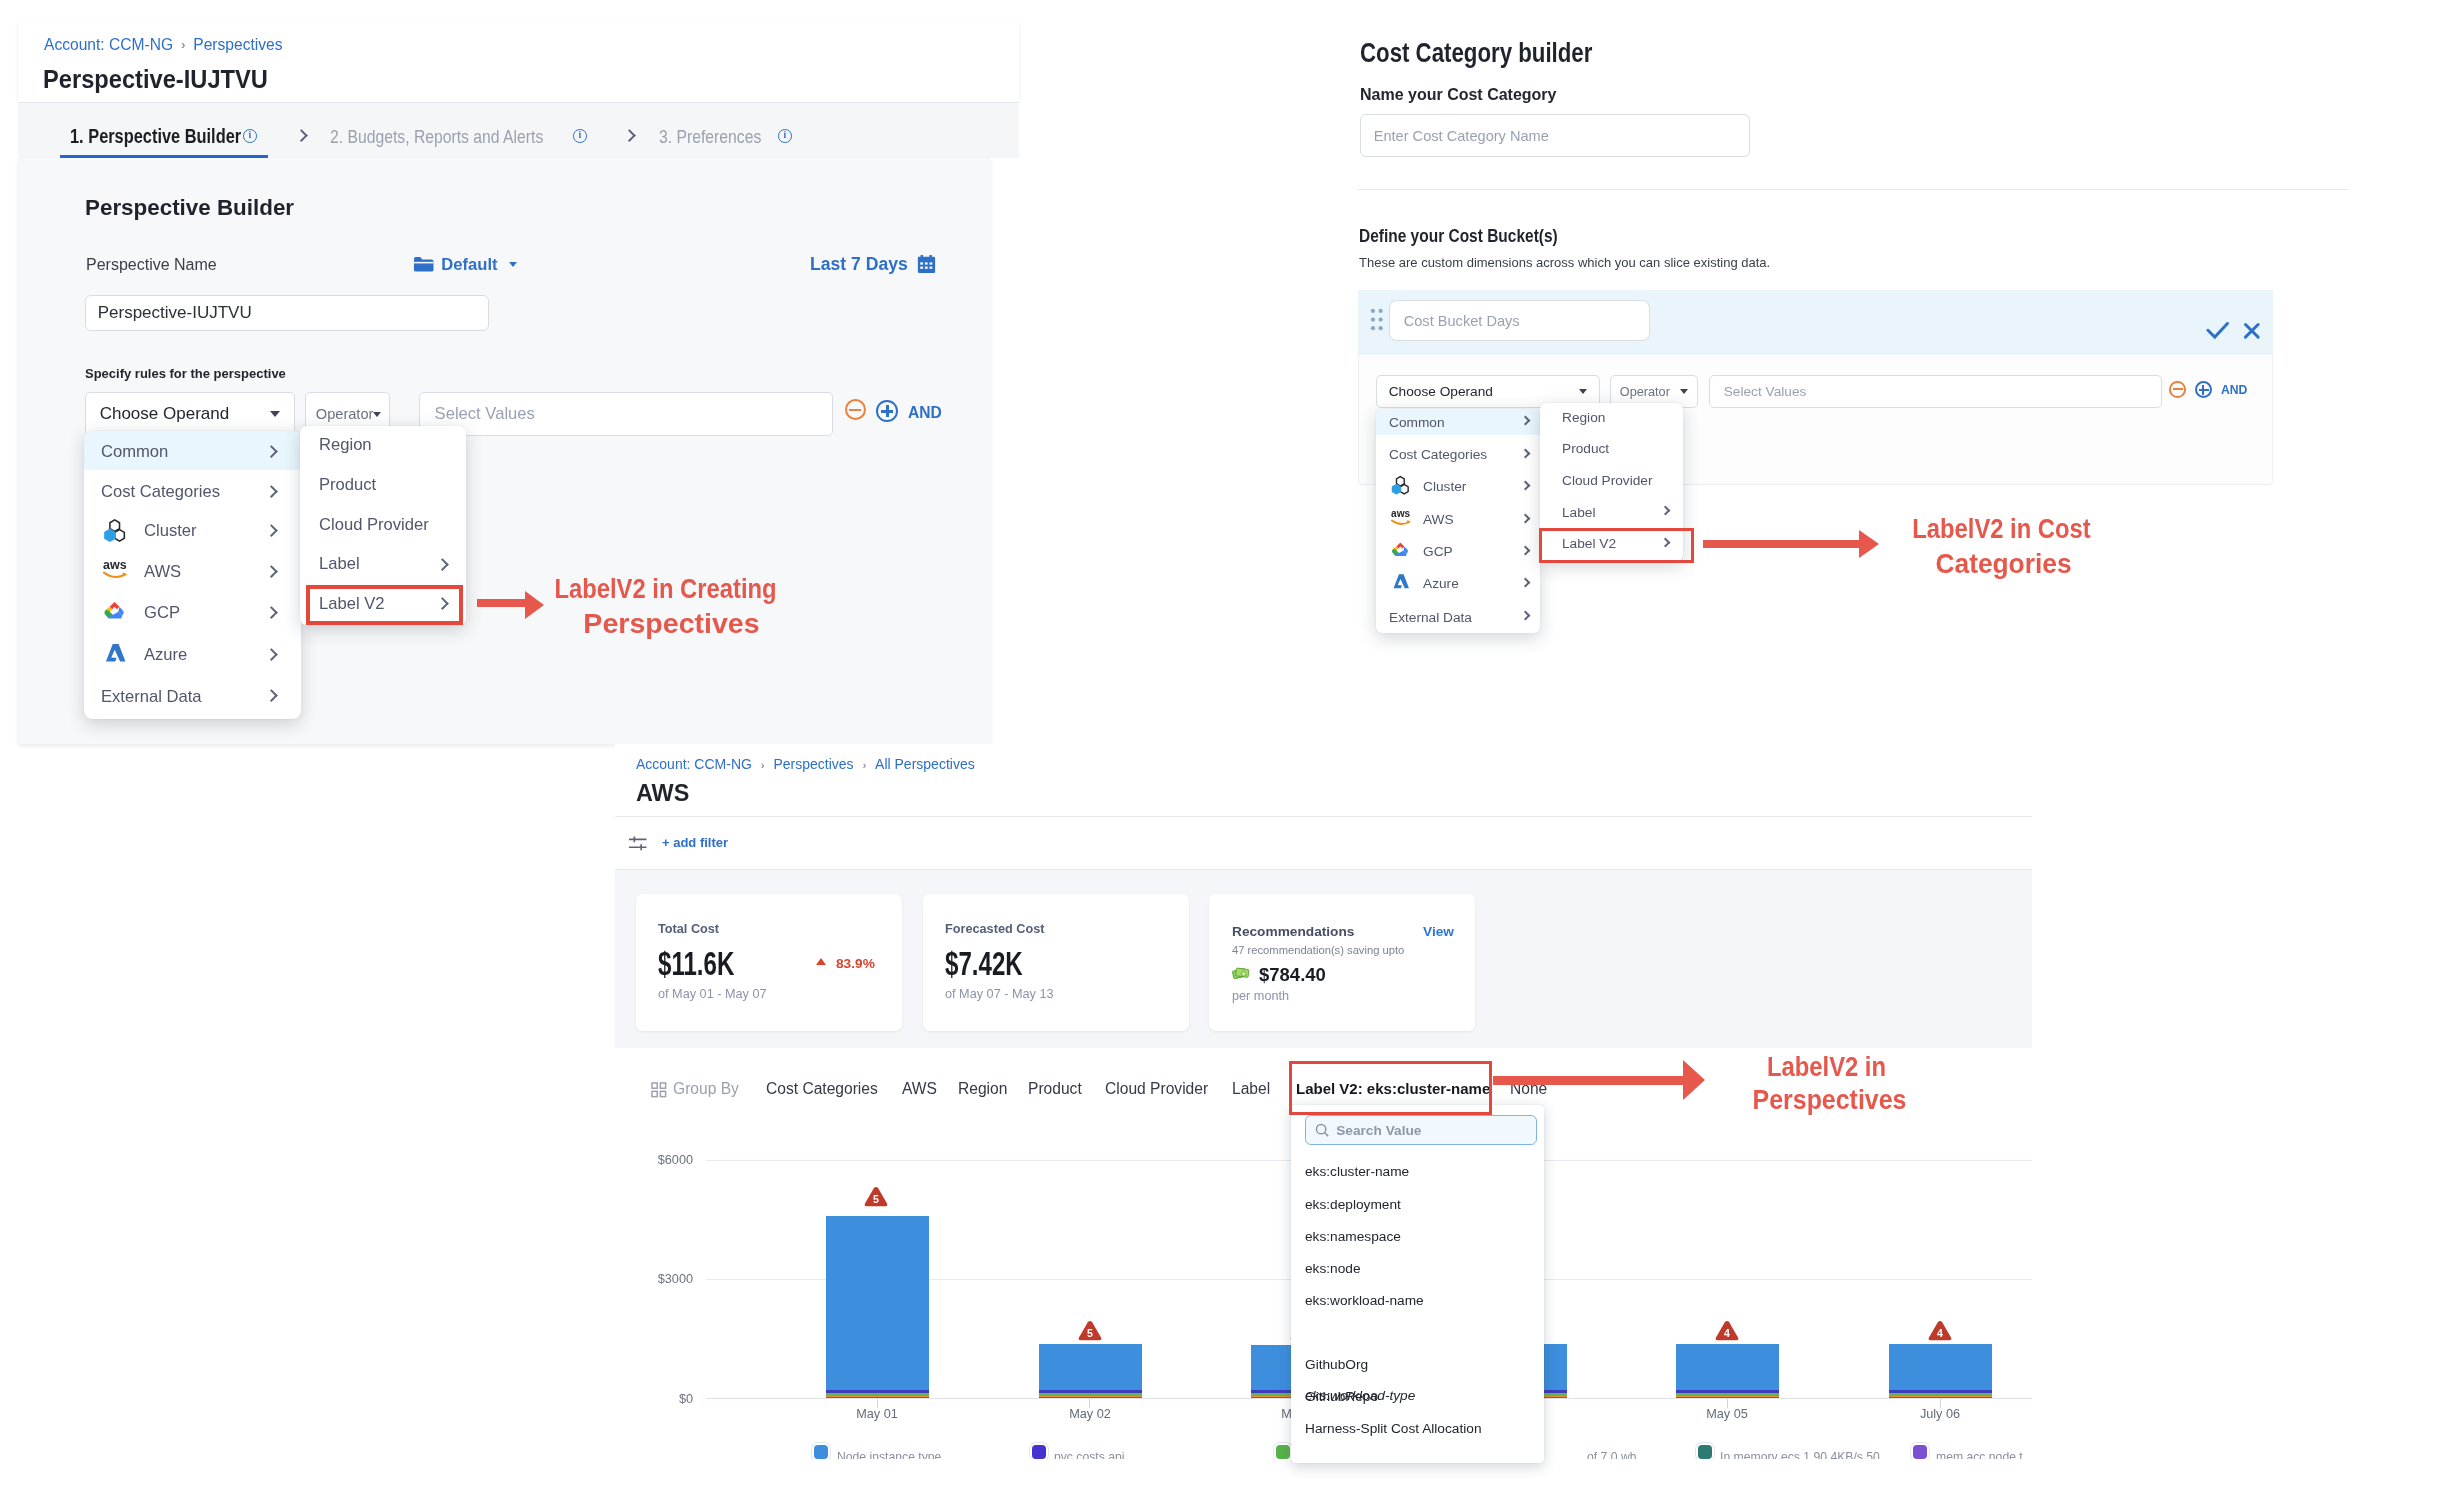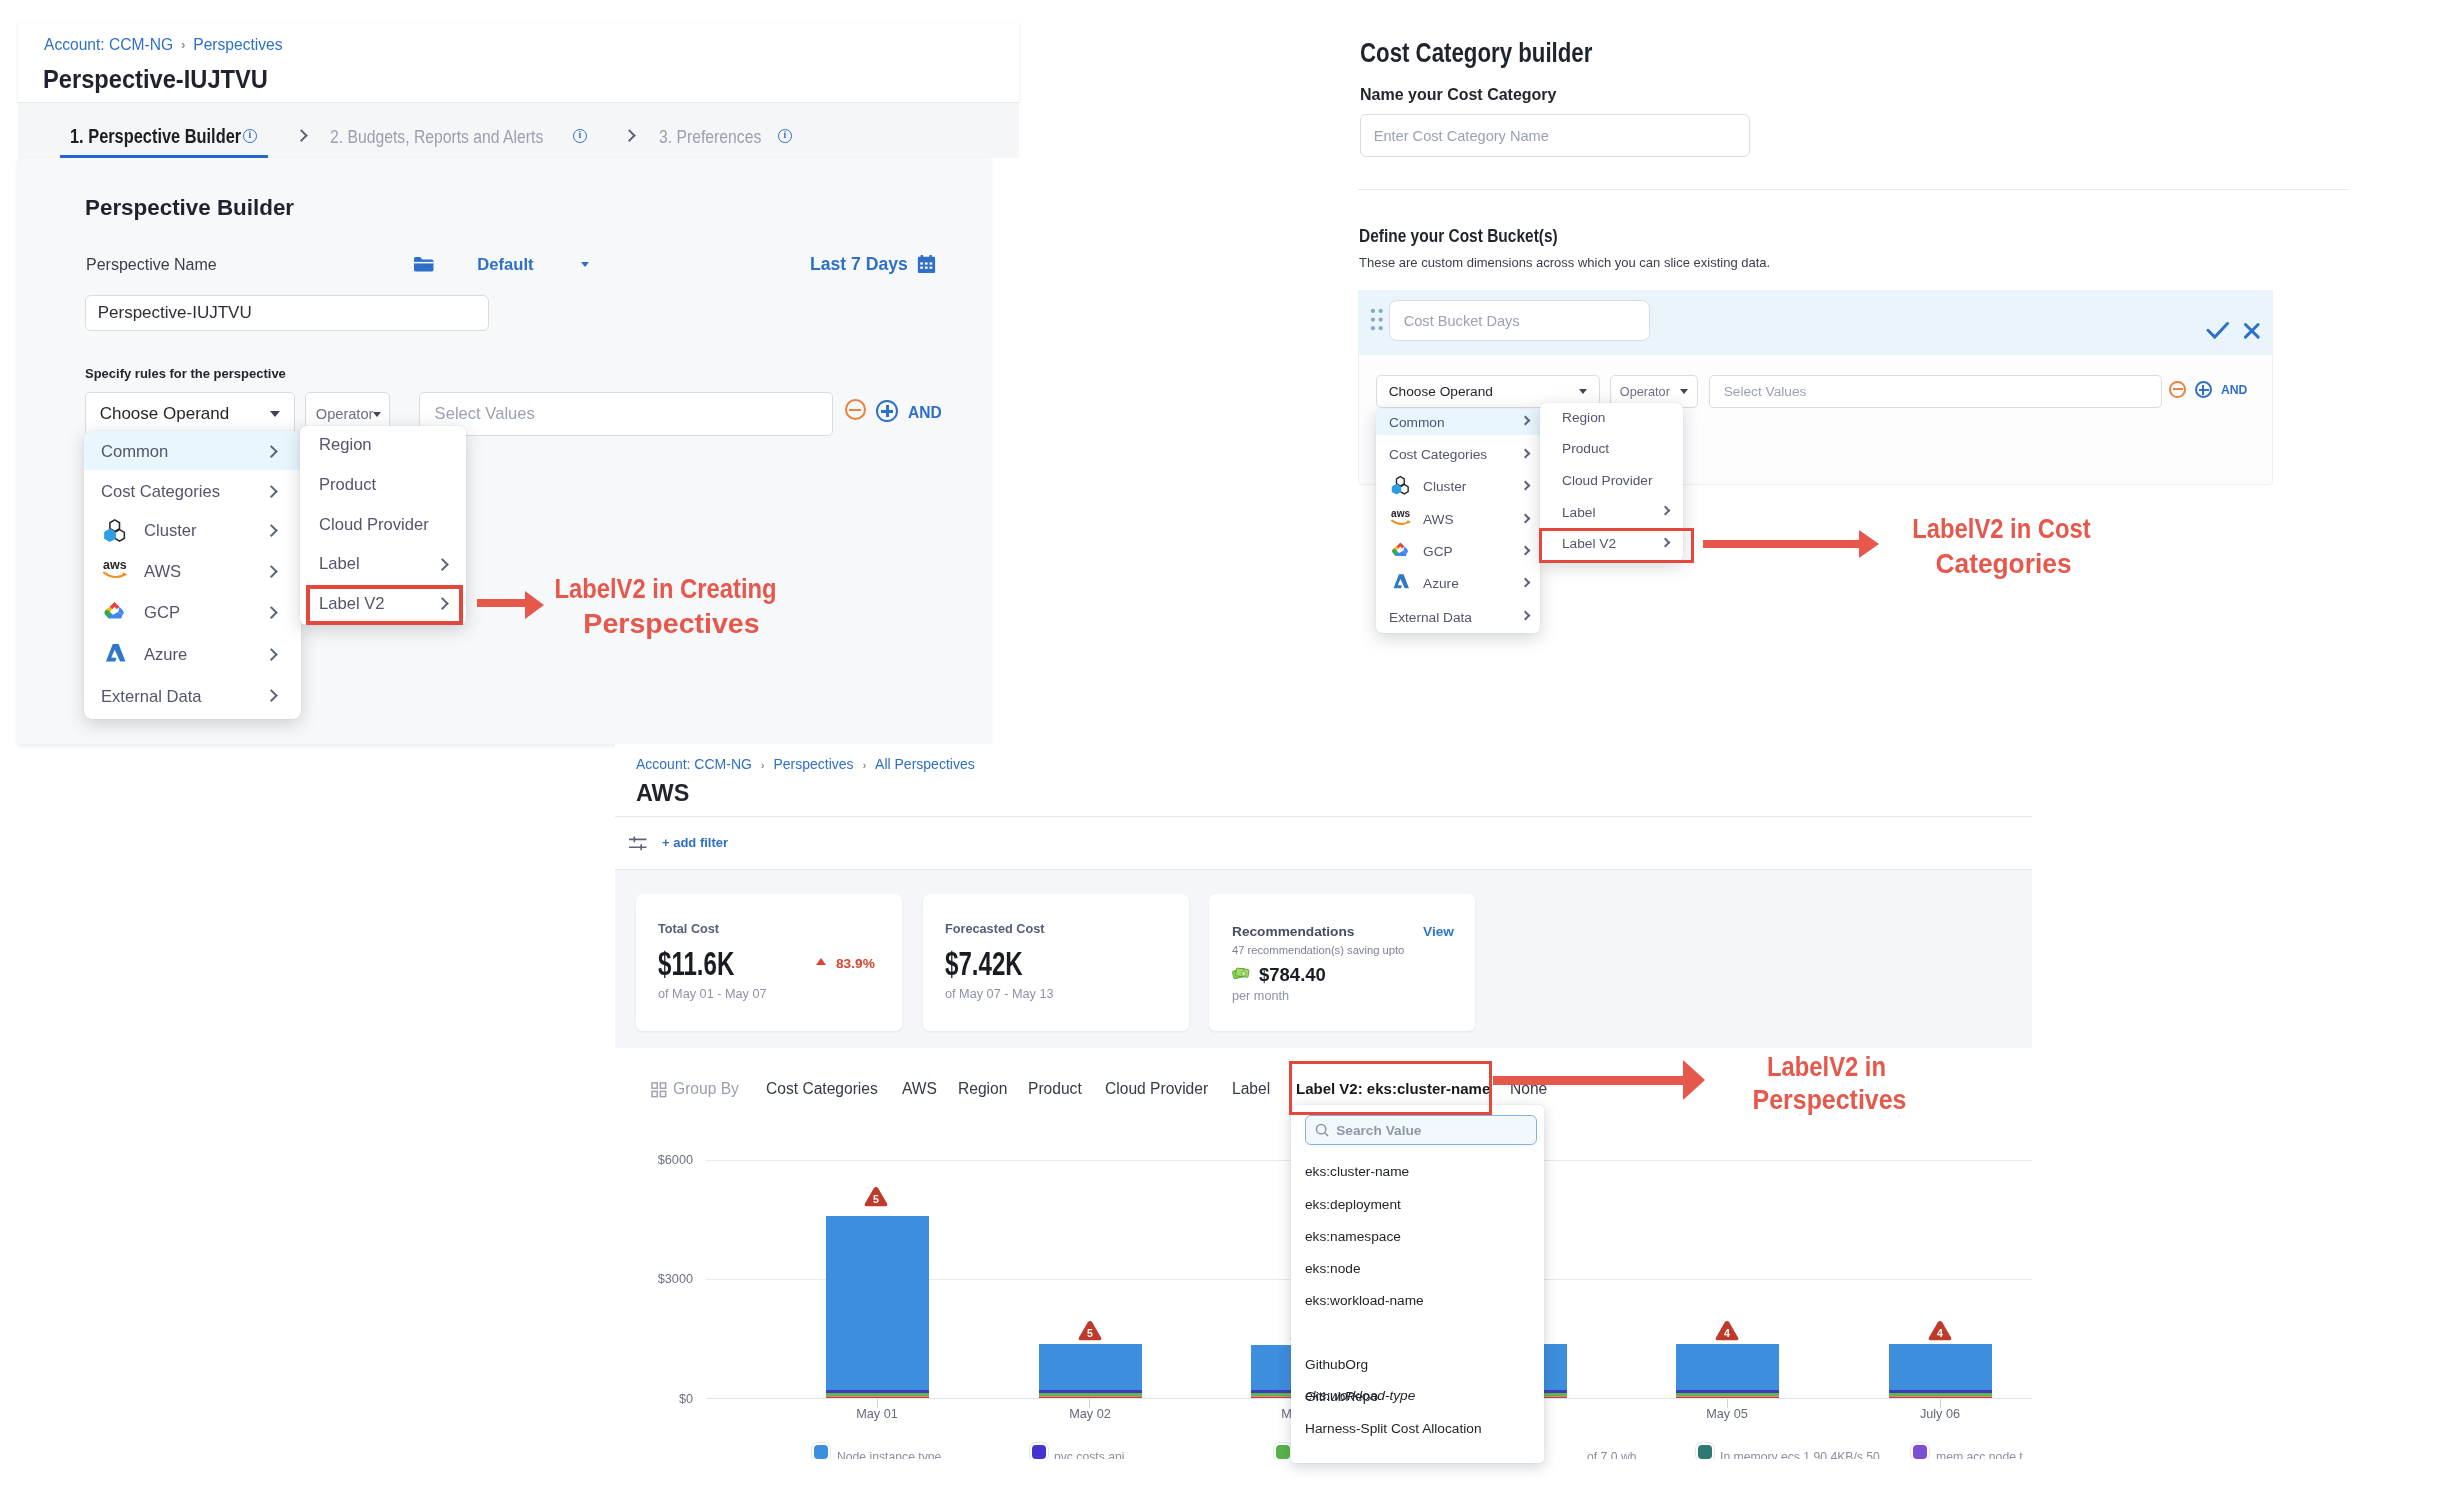--- a/index.html
+++ b/index.html
@@ -50,21 +50,21 @@
 <span class="chev a" style="left:297px;top:131px;"></span>
 <div class="a sx" style="left:330px;top:126px;font-size:18.5px;color:#9ba0ae;transform:scaleX(.85);">2. Budgets, Reports and Alerts</div>
 <span class="icircle a" style="left:573px;top:129px;">i</span>
 <span class="chev a" style="left:625px;top:131px;"></span>
 <div class="a sx" style="left:659px;top:126px;font-size:18.5px;color:#9ba0ae;transform:scaleX(.85);">3. Preferences</div>
 <span class="icircle a" style="left:778px;top:129px;">i</span>
 
 <div class="a b" style="left:85px;top:195px;font-size:22.4px;color:#1f232c;">Perspective Builder</div>
 
 <div class="a" style="left:86px;top:256px;font-size:16px;color:#3a3e48;">Perspective Name</div>
-<div class="a flex" style="left:413px;top:254px;height:21.5px;gap:36px;">
+<div class="a flex" style="left:413px;top:254px;height:21.5px;">
   <svg width="20.5" height="16.6" viewBox="0 0 21 17">
       <path d="M1 3 q0-2 2-2 h4.5 l2 2.5 h9.5 q2 0 2 2 V14 q0 2-2 2 H3 q-2 0-2-2 Z" fill="#2e6fc8"></path>
       <rect x="1" y="6" width="20" height="1.6" fill="#f7f8fa"></rect>
     </svg>
   <span class="blue b" style="font-size:16.6px;margin-left:7.8px;">Default</span>
   <span class="caret" style="margin-left:11.7px;border-top-color:#2e6fc8;border-left-width:4.9px;border-right-width:4.9px;border-top-width:5.9px;"></span>
 </div>
 <div class="a flex" style="left:810px;top:253px;height:23.4px;">
   <span class="blue b" style="font-size:17.6px;">Last 7 Days</span>
   <svg width="20.5" height="20.5" viewBox="0 0 22 22" style="margin-left:7.8px;">

